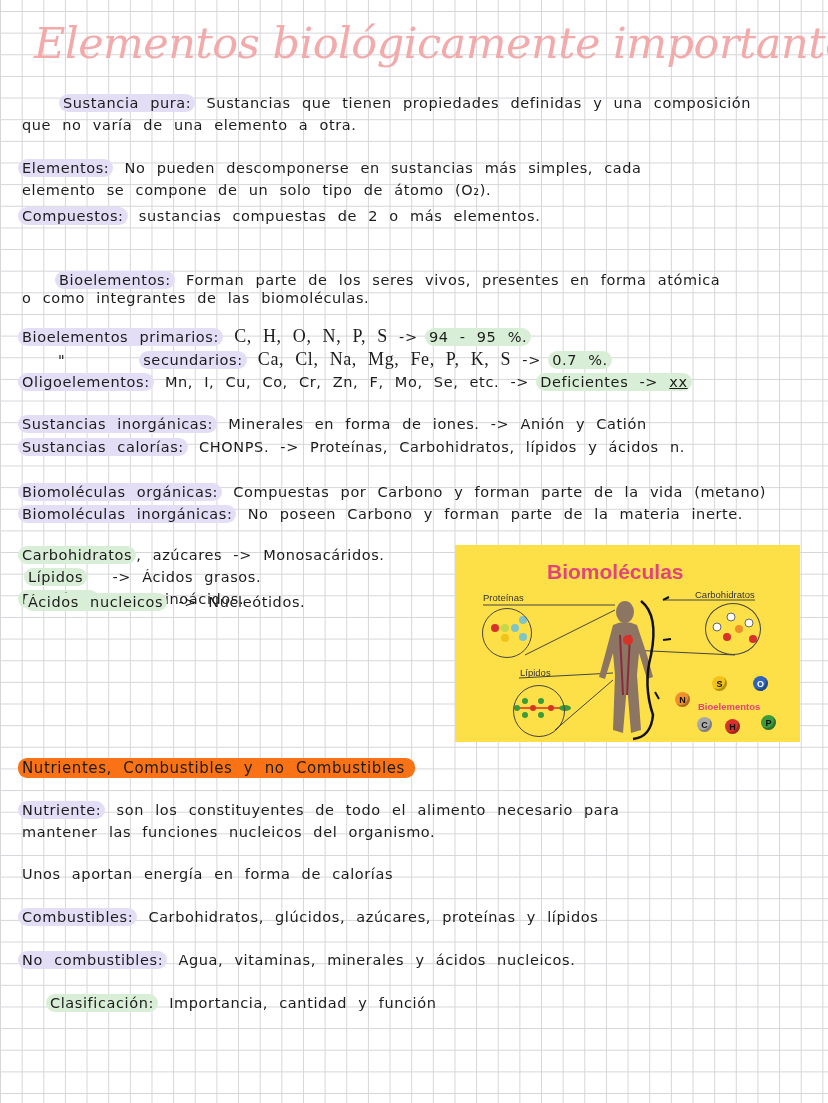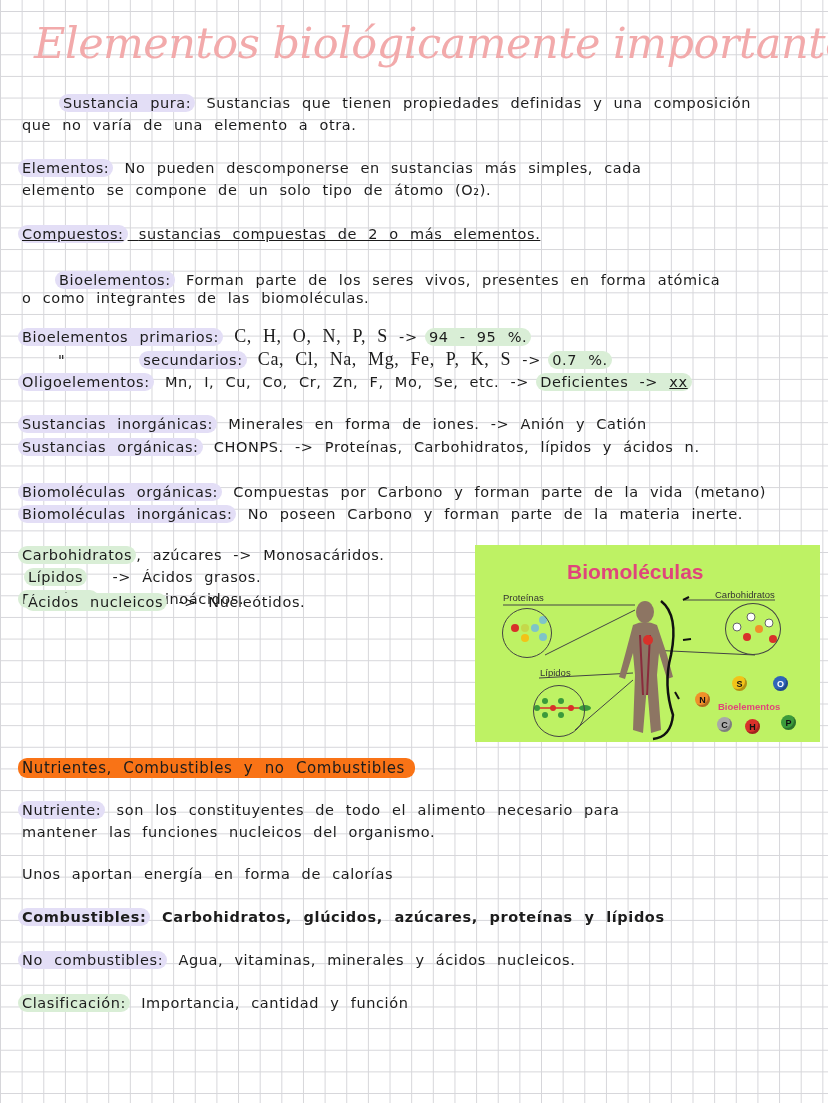--- a/index.html
+++ b/index.html
@@ -39,23 +39,23 @@
     border-radius: 9px;
     padding: 1px 4px 1px 4px;
     margin-left: -4px;
   }
   .hl-purple { background: #e3def6; }
   .hl-green { background: #d9eed6; }
   .hl-pink { background: #f97316; }
   .big { font-size: 18px; font-family: Liberation Serif, serif; }
   .figure {
     position: absolute;
-    left: 475px; top: 545px;
+    left: 455px; top: 545px;
     width: 345px; height: 197px;
-    background: #bef264;
+    background: #fde047;
   }
   .fig-title {
     position: absolute; left: 92px; top: 15px;
     font-family: "Liberation Sans", sans-serif;
     font-weight: bold; font-size: 21px;
     color: #e0457b;
   }
   .fig-label {
     position: absolute;
     font-family: "Liberation Sans", sans-serif;
@@ -91,21 +91,21 @@
   <span>Sustancias que tienen propiedades definidas y una composición</span>
 </div>
 <div class="line" style="top:115px;">que no varía de una elemento a otra.</div>
 
 <div class="line" style="top:158px;">
   <span class="hl hl-purple">Elementos:</span>
   <span>No pueden descomponerse en sustancias más simples, cada</span>
 </div>
 <div class="line" style="top:180px;">elemento se compone de un solo tipo de átomo (O₂).</div>
 
-<div class="line" style="top:224px;text-decoration:underline;">
+<div class="line" style="top:206px;">
   <span class="hl hl-purple">Compuestos:</span>
   <span>sustancias compuestas de 2 o más elementos.</span>
 </div>
 
 <div class="line" style="top:270px;margin-left:37px;">
   <span class="hl hl-purple">Bioelementos:</span>
   <span>Forman parte de los seres vivos, presentes en forma atómica</span>
 </div>
 <div class="line" style="top:288px;">o como integrantes de las biomoléculas.</div>
 
@@ -130,21 +130,21 @@
     <span>Deficientes -&gt;</span>
     <span style="text-decoration:underline;">xx</span>
   </span>
 </div>
 
 <div class="line" style="top:414px;">
   <span class="hl hl-purple">Sustancias inorgánicas:</span>
   <span>Minerales en forma de iones. -&gt; Anión y Catión</span>
 </div>
 <div class="line" style="top:437px;">
-  <span class="hl hl-purple">Sustancias orgánicas:</span>
+  <span class="hl hl-purple">Sustancias calorías:</span>
   <span>CHONPS. -&gt; Proteínas, Carbohidratos, lípidos y ácidos n.</span>
 </div>
 
 <div class="line" style="top:482px;">
   <span class="hl hl-purple">Biomoléculas orgánicas:</span>
   <span>Compuestas por Carbono y forman parte de la vida (metano)</span>
 </div>
 <div class="line" style="top:504px;">
   <span class="hl hl-purple">Biomoléculas inorgánicas:</span>
   <span>No poseen Carbono y forman parte de la materia inerte.</span>
@@ -257,26 +257,26 @@
 </div>
 
 <div class="line" style="top:800px;">
   <span class="hl hl-purple">Nutriente:</span>
   <span>son los constituyentes de todo el alimento necesario para</span>
 </div>
 <div class="line" style="top:822px;">mantener las funciones nucleicos del organismo.</div>
 
 <div class="line" style="top:864px;">Unos aportan energía en forma de calorías</div>
 
-<div class="line" style="top:907px;font-weight:bold;">
+<div class="line" style="top:907px;">
   <span class="hl hl-purple">Combustibles:</span>
   <span>Carbohidratos, glúcidos, azúcares, proteínas y lípidos</span>
 </div>
 
 <div class="line" style="top:950px;">
   <span class="hl hl-purple">No combustibles:</span>
   <span>Agua, vitaminas, minerales y ácidos nucleicos.</span>
 </div>
 
-<div class="line" style="top:993px;">
+<div class="line" style="top:993px;margin-left:28px;">
   <span class="hl hl-green">Clasificación:</span>
   <span>Importancia, cantidad y función</span>
 </div>
 
 </body></html>

